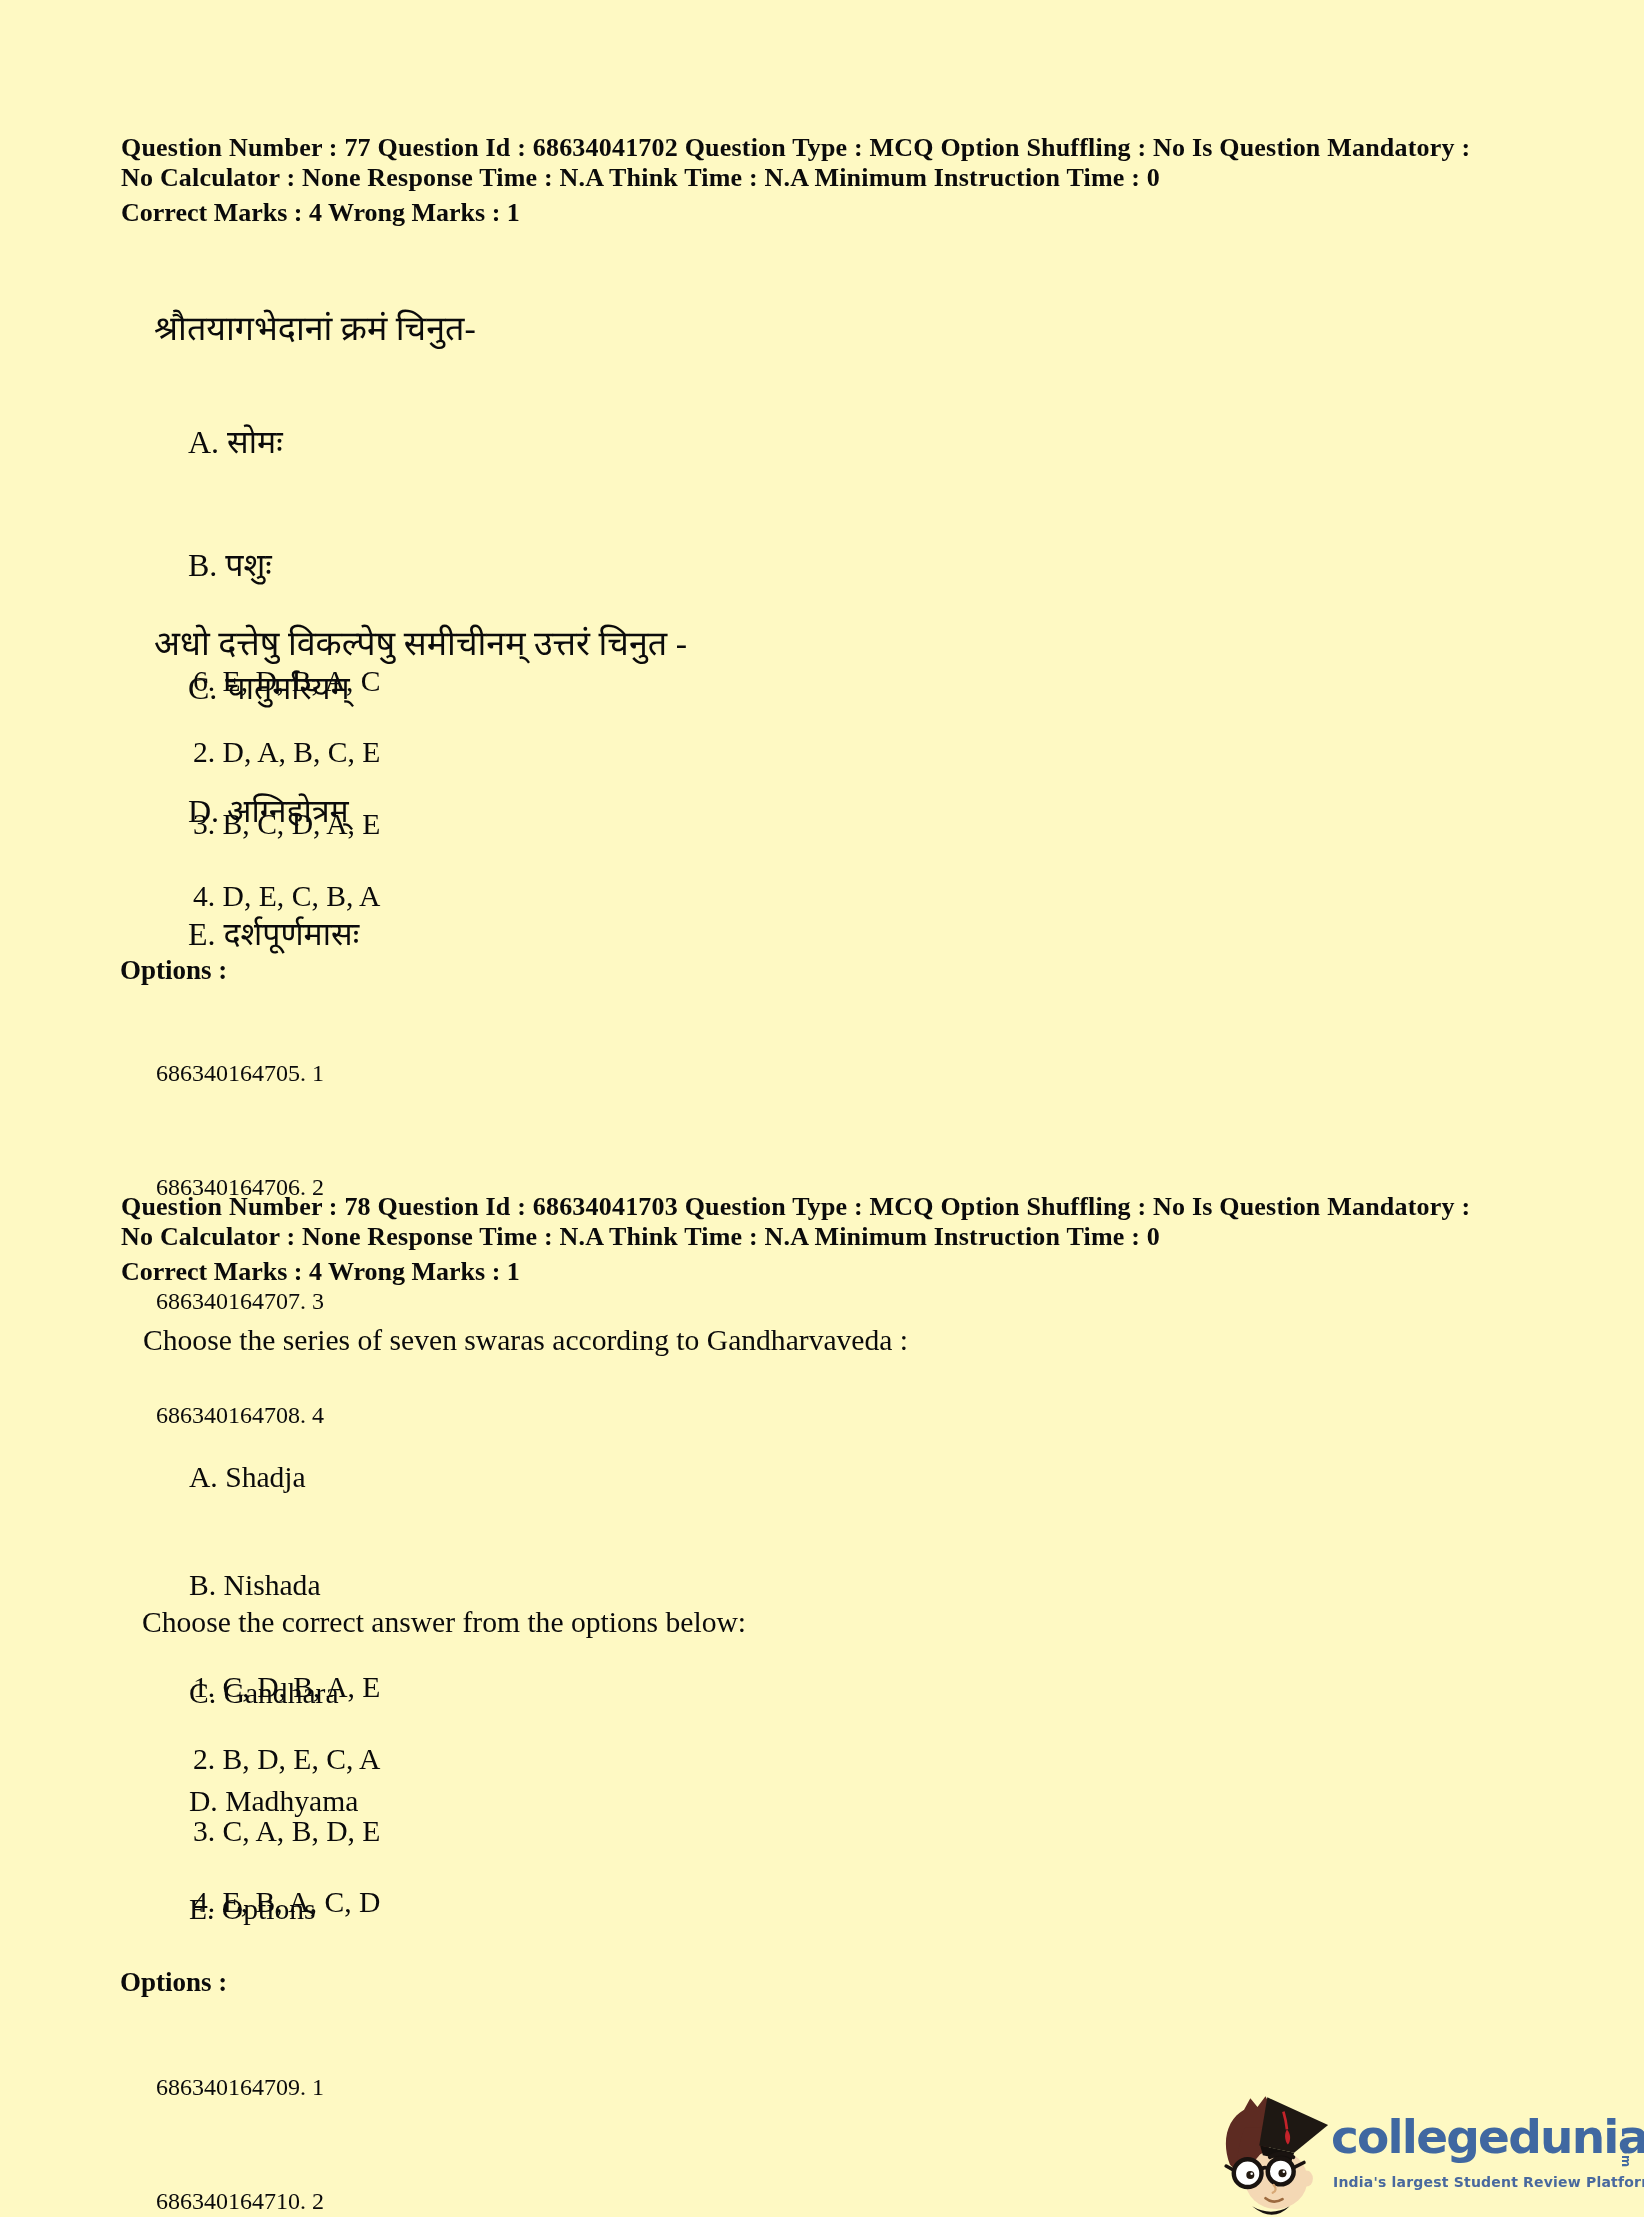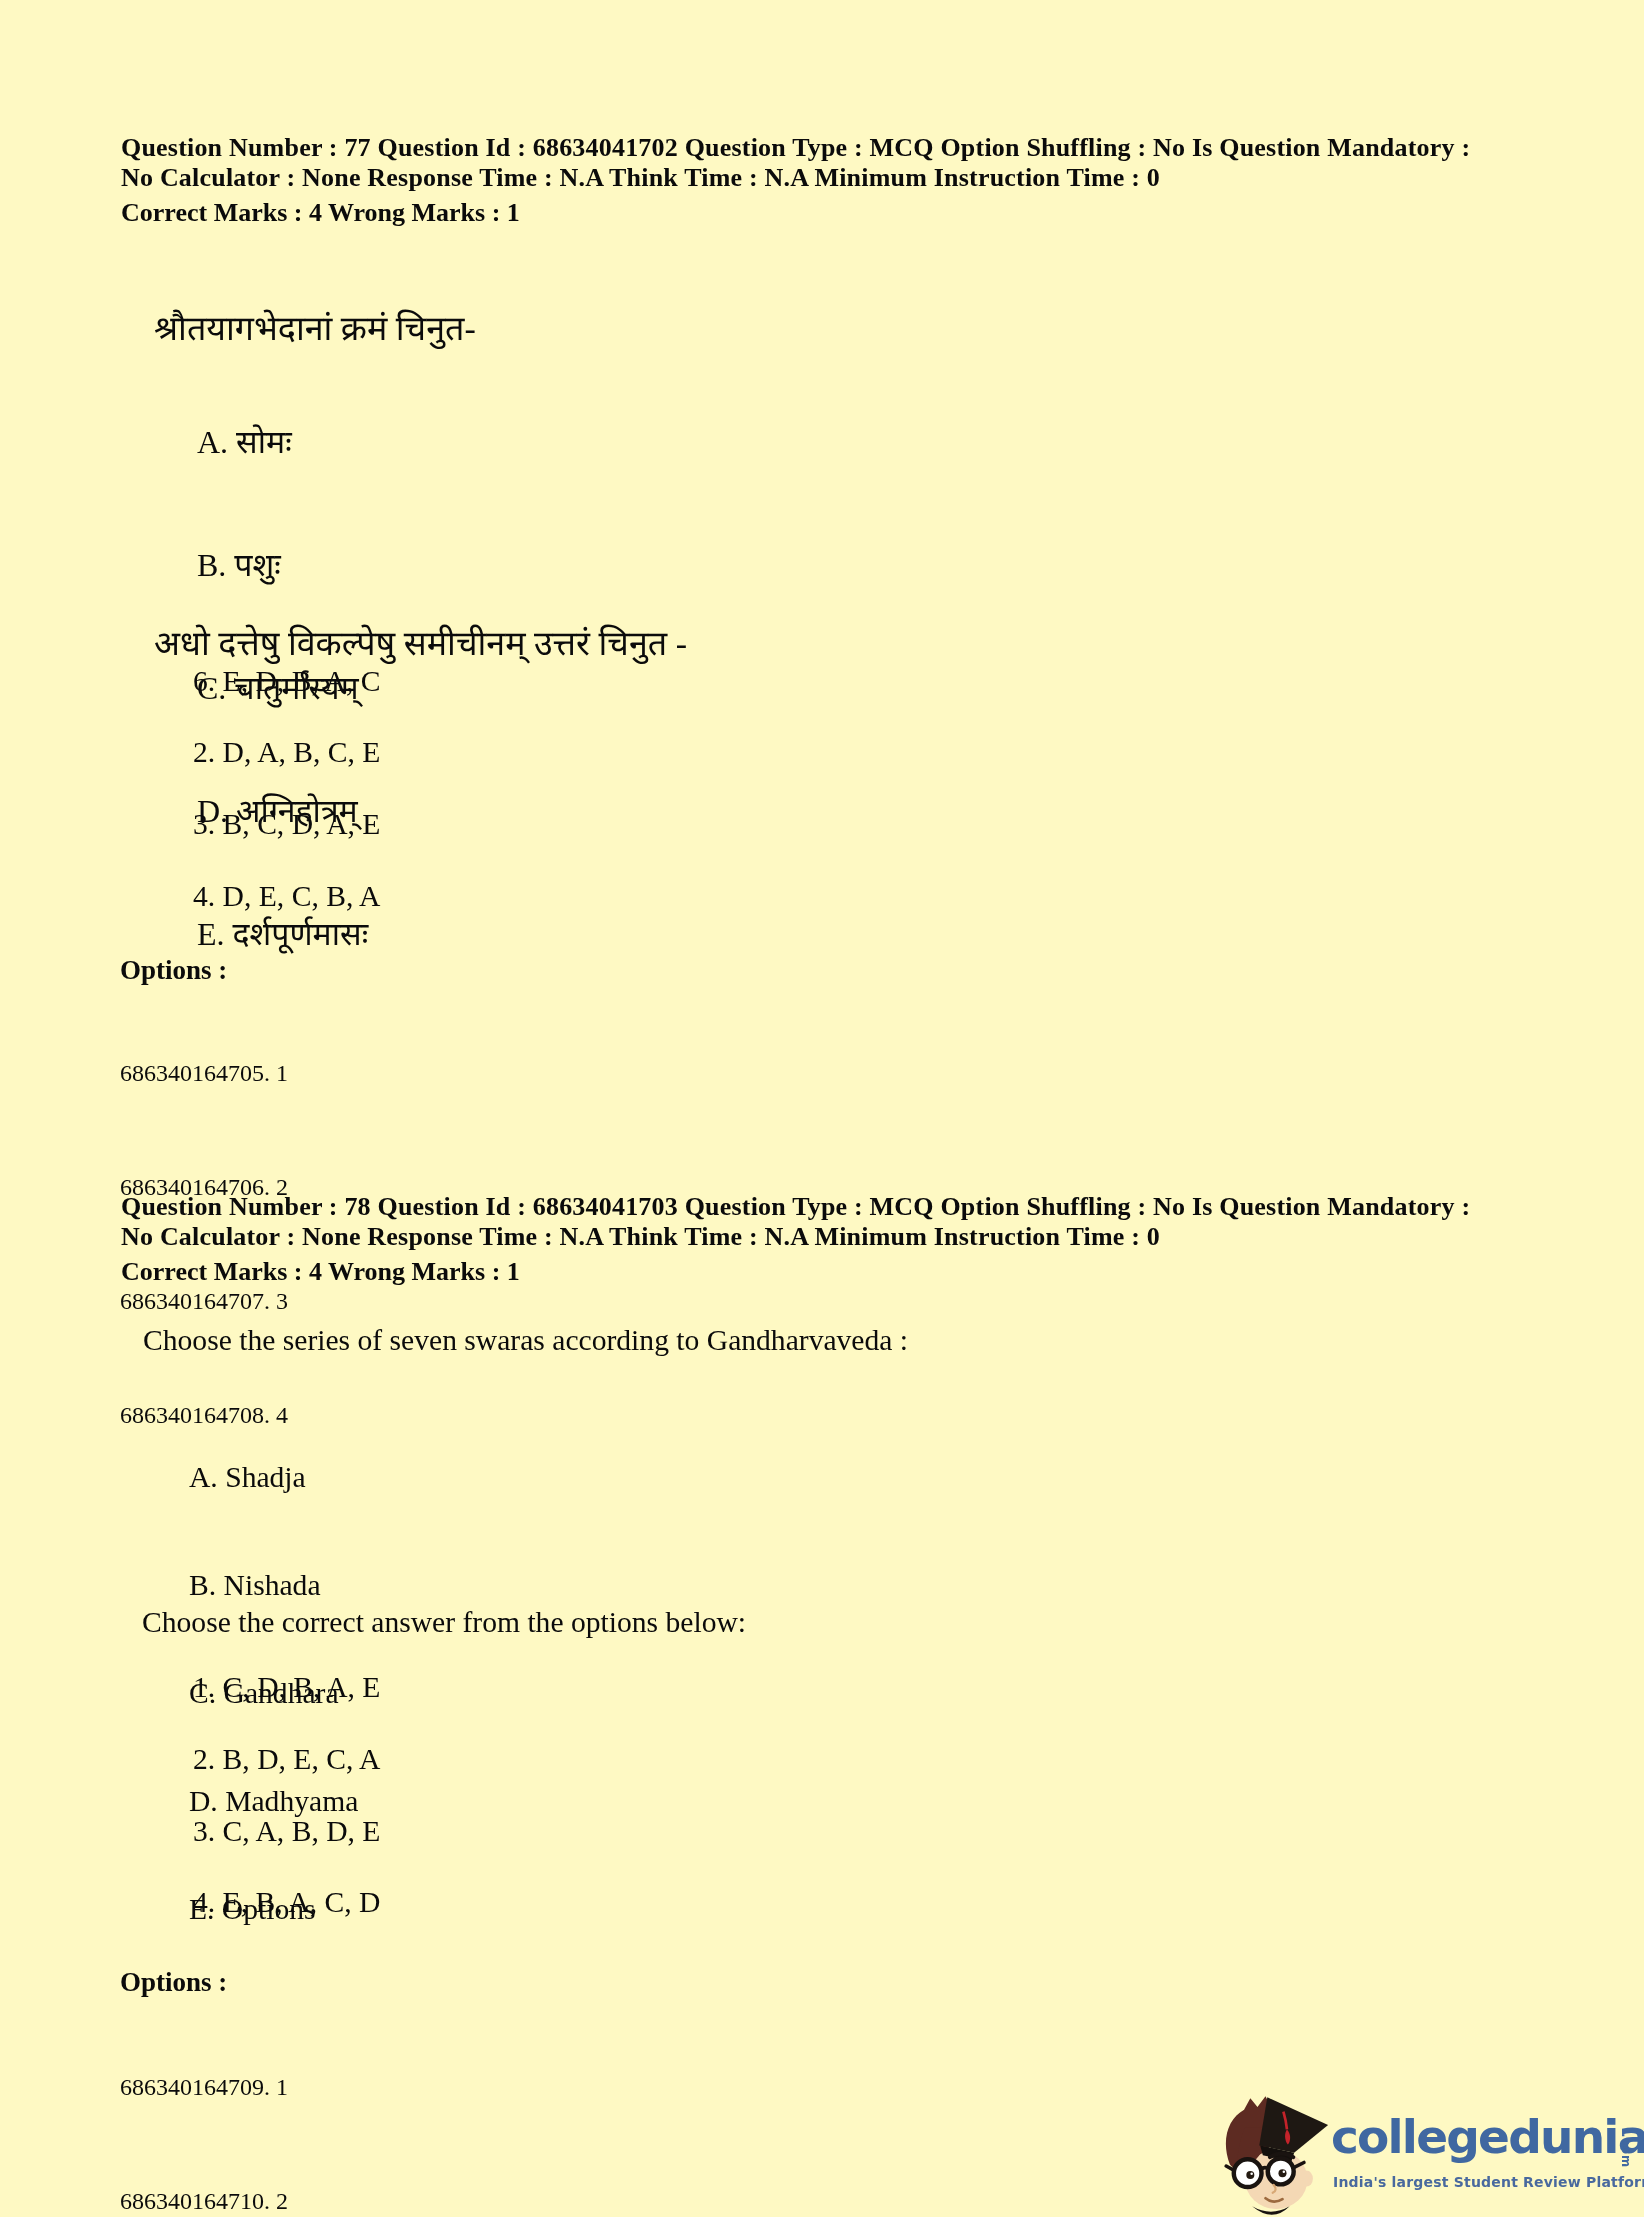--- a/index.html
+++ b/index.html
@@ -18,21 +18,21 @@
     letter-spacing:0.2px;
   }
   .marks{font:700 26px/30px "Liberation Serif", serif;}
   .stem-dev{font:400 34px/45px "Liberation Serif", serif;margin-top:46px;}
   .items-dev{font:400 32px/41px "Liberation Serif", serif;}
   .stem-en{font:400 29.6px/36px "Liberation Serif", serif;}
   .items-en{font:400 29.6px/36px "Liberation Serif", serif;}
   .choice{font:400 29.6px/36px "Liberation Serif", serif;}
   .opt-label{font:700 27px/32px "Liberation Serif", serif;margin-top:12px;}
   .opt-ids{font:400 24px/38px "Liberation Serif", serif;}
-  .opt-ids div{white-space:pre;}
+  .opt-ids div{white-space:pre;margin-left:36px;}
   .brand{
     font:700 47px/52px "DejaVu Sans", sans-serif;
     letter-spacing:-1.8px;
     color:#4068a1;
   }
   .brand-suffix{
     font:700 11.6px/11.6px "DejaVu Sans", sans-serif;
     color:#4068a1;
     writing-mode:vertical-rl;
     letter-spacing:0.9px;
@@ -48,21 +48,21 @@
 
 <div class="page">
 
   <section>
     <div class="abs meta" style="left:121px;top:133px">Question Number : 77 Question Id : 68634041702 Question Type : MCQ Option Shuffling : No Is Question Mandatory :</div>
     <div class="abs meta" style="left:121px;top:163px">No Calculator : None Response Time : N.A Think Time : N.A Minimum Instruction Time : 0</div>
     <div class="abs marks" style="left:121px;top:198px">Correct Marks : 4 Wrong Marks : 1</div>
 
     <div class="abs stem-dev" style="left:154px;top:260px">श्रौतयागभेदानां क्रमं चिनुत-</div>
 
-    <div class="abs items-dev" style="left:197px;top:340px">
+    <div class="abs items-dev" style="left:188px;top:340px">
       <div>A. सोमः</div>
       <div>B. पशुः</div>
       <div>C. चातुर्मास्यम्</div>
       <div>D. अग्निहोत्रम्</div>
       <div>E. दर्शपूर्णमासः</div>
     </div>
 
     <div class="abs stem-dev" style="left:154px;top:575px">अधो दत्तेषु विकल्पेषु समीचीनम् उत्तरं चिनुत -</div>
 
     <div class="abs choice" style="left:193px;top:663px">6. E, D, B, A, C</div>

